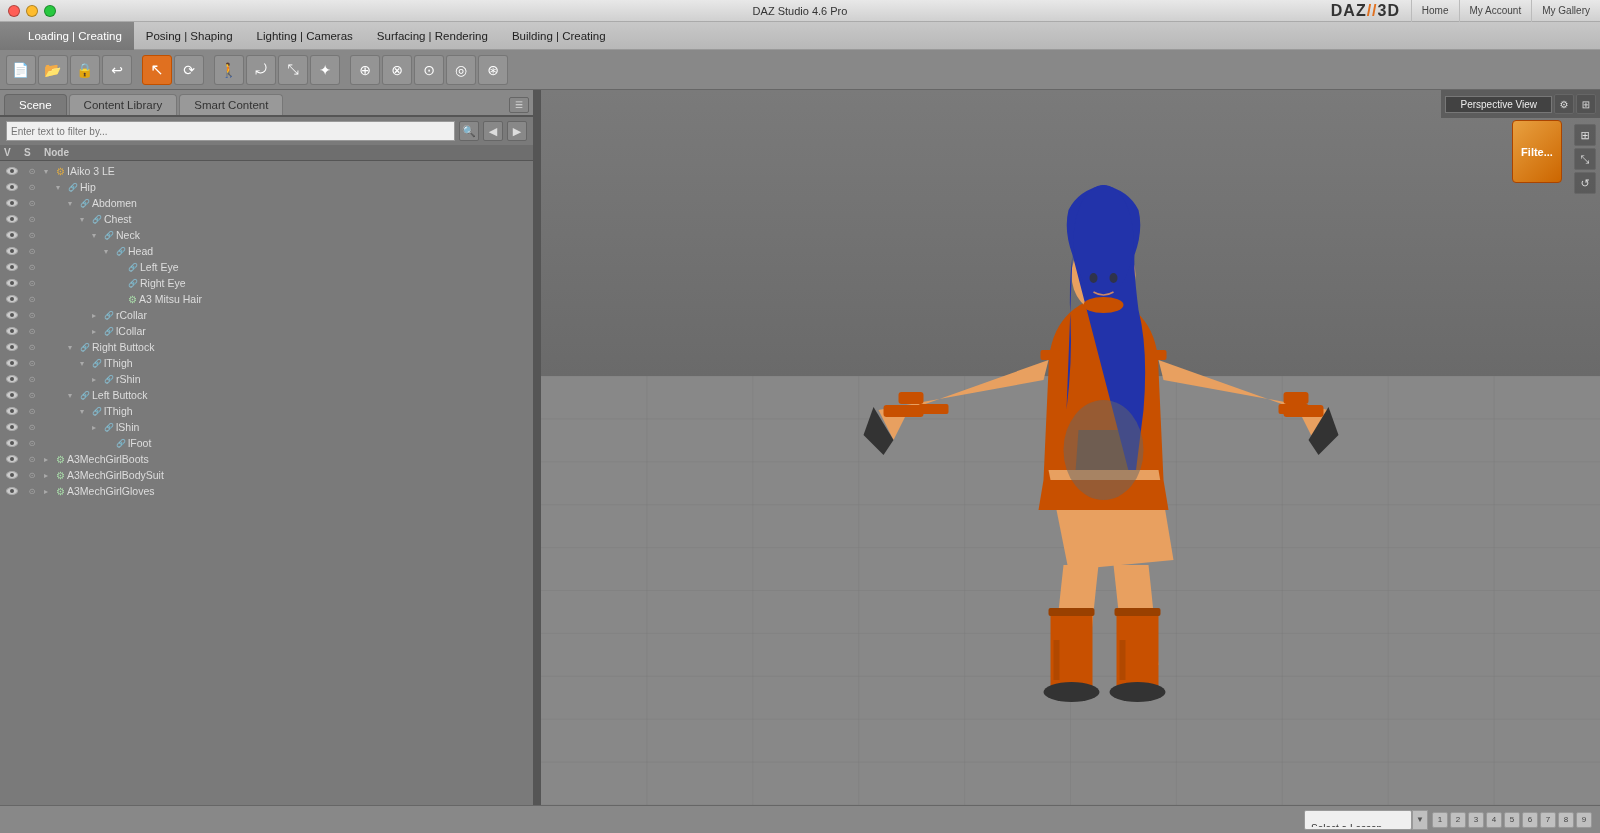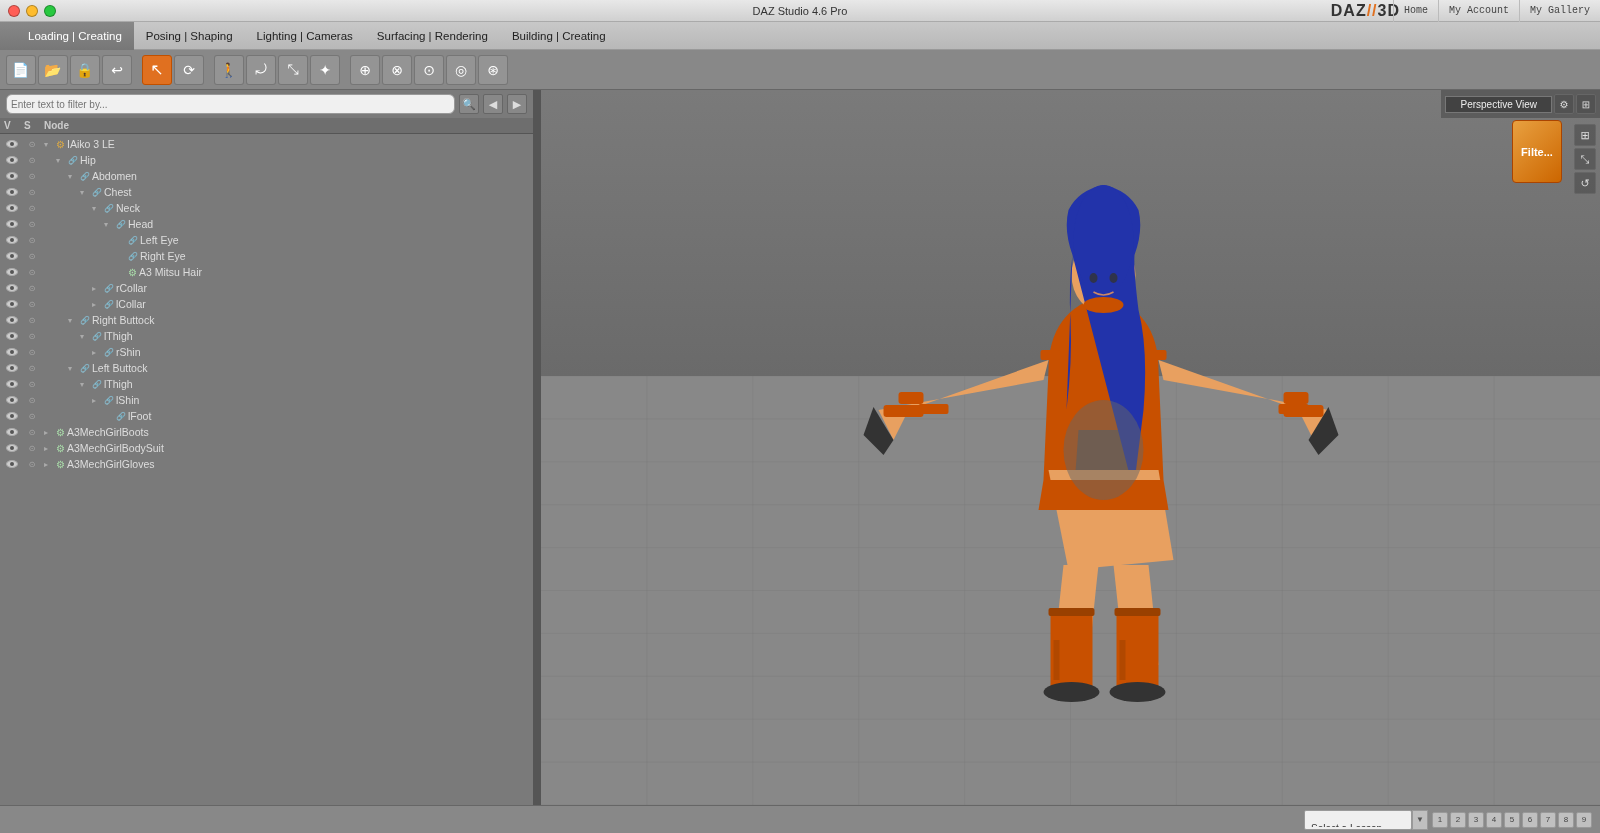--- a/index.html
+++ b/index.html
@@ -66,21 +66,20 @@
     #titlebar .top-link {
       font-size: 10px;
       color: #444;
       padding: 0 10px;
       cursor: pointer;
       text-decoration: none;
       border-left: 1px solid #bbb;
       height: 22px;
       display: flex;
       align-items: center;
-      font-family: Liberation Mono, monospace;
     }
 
     
     #menubar {
       height: 28px;
       background: linear-gradient(to bottom, #c8c8c8, #b8b8b8);
       display: flex;
       align-items: center;
       border-bottom: 1px solid #999;
     }
@@ -176,21 +175,21 @@
       background: #7a7a7a;
       display: flex;
       align-items: center;
       gap: 4px;
     }
     #search-input {
       flex: 1;
       height: 20px;
       background: #f0f0f0;
       border: 1px solid #999;
-      border-radius: 6px;
+      border-radius: 0;
       padding: 0 4px;
       font-size: 10px;
       color: #333;
       outline: none;
     }
     .search-btn {
       width: 20px; height: 20px;
       background: #888;
       border: 1px solid #666;
       border-radius: 2px;
@@ -491,20 +490,28 @@
   <div class="tb-btn">⊗</div>
   <div class="tb-btn">⊙</div>
   <div class="tb-btn">◎</div>
   <div class="tb-btn">⊛</div>
 </div>
 
 <div id="main">
 
   <div id="left-panel">
 
+    <div id="panel-tabs">
+      <div class="panel-tab active">Scene</div>
+      <div class="panel-tab">Content Library</div>
+      <div class="panel-tab">Smart Content</div>
+      <div class="panel-tab-actions">
+        <div class="panel-tab-btn">☰</div>
+      </div>
+    </div>
 
     <div id="search-bar">
       <input id="search-input" type="text" placeholder="Enter text to filter by..." style="">
       <div class="search-btn">🔍</div>
       <div class="search-btn">◀</div>
       <div class="search-btn">▶</div>
     </div>
 
     <div id="tree-header">
       <div class="th-v">V</div>

